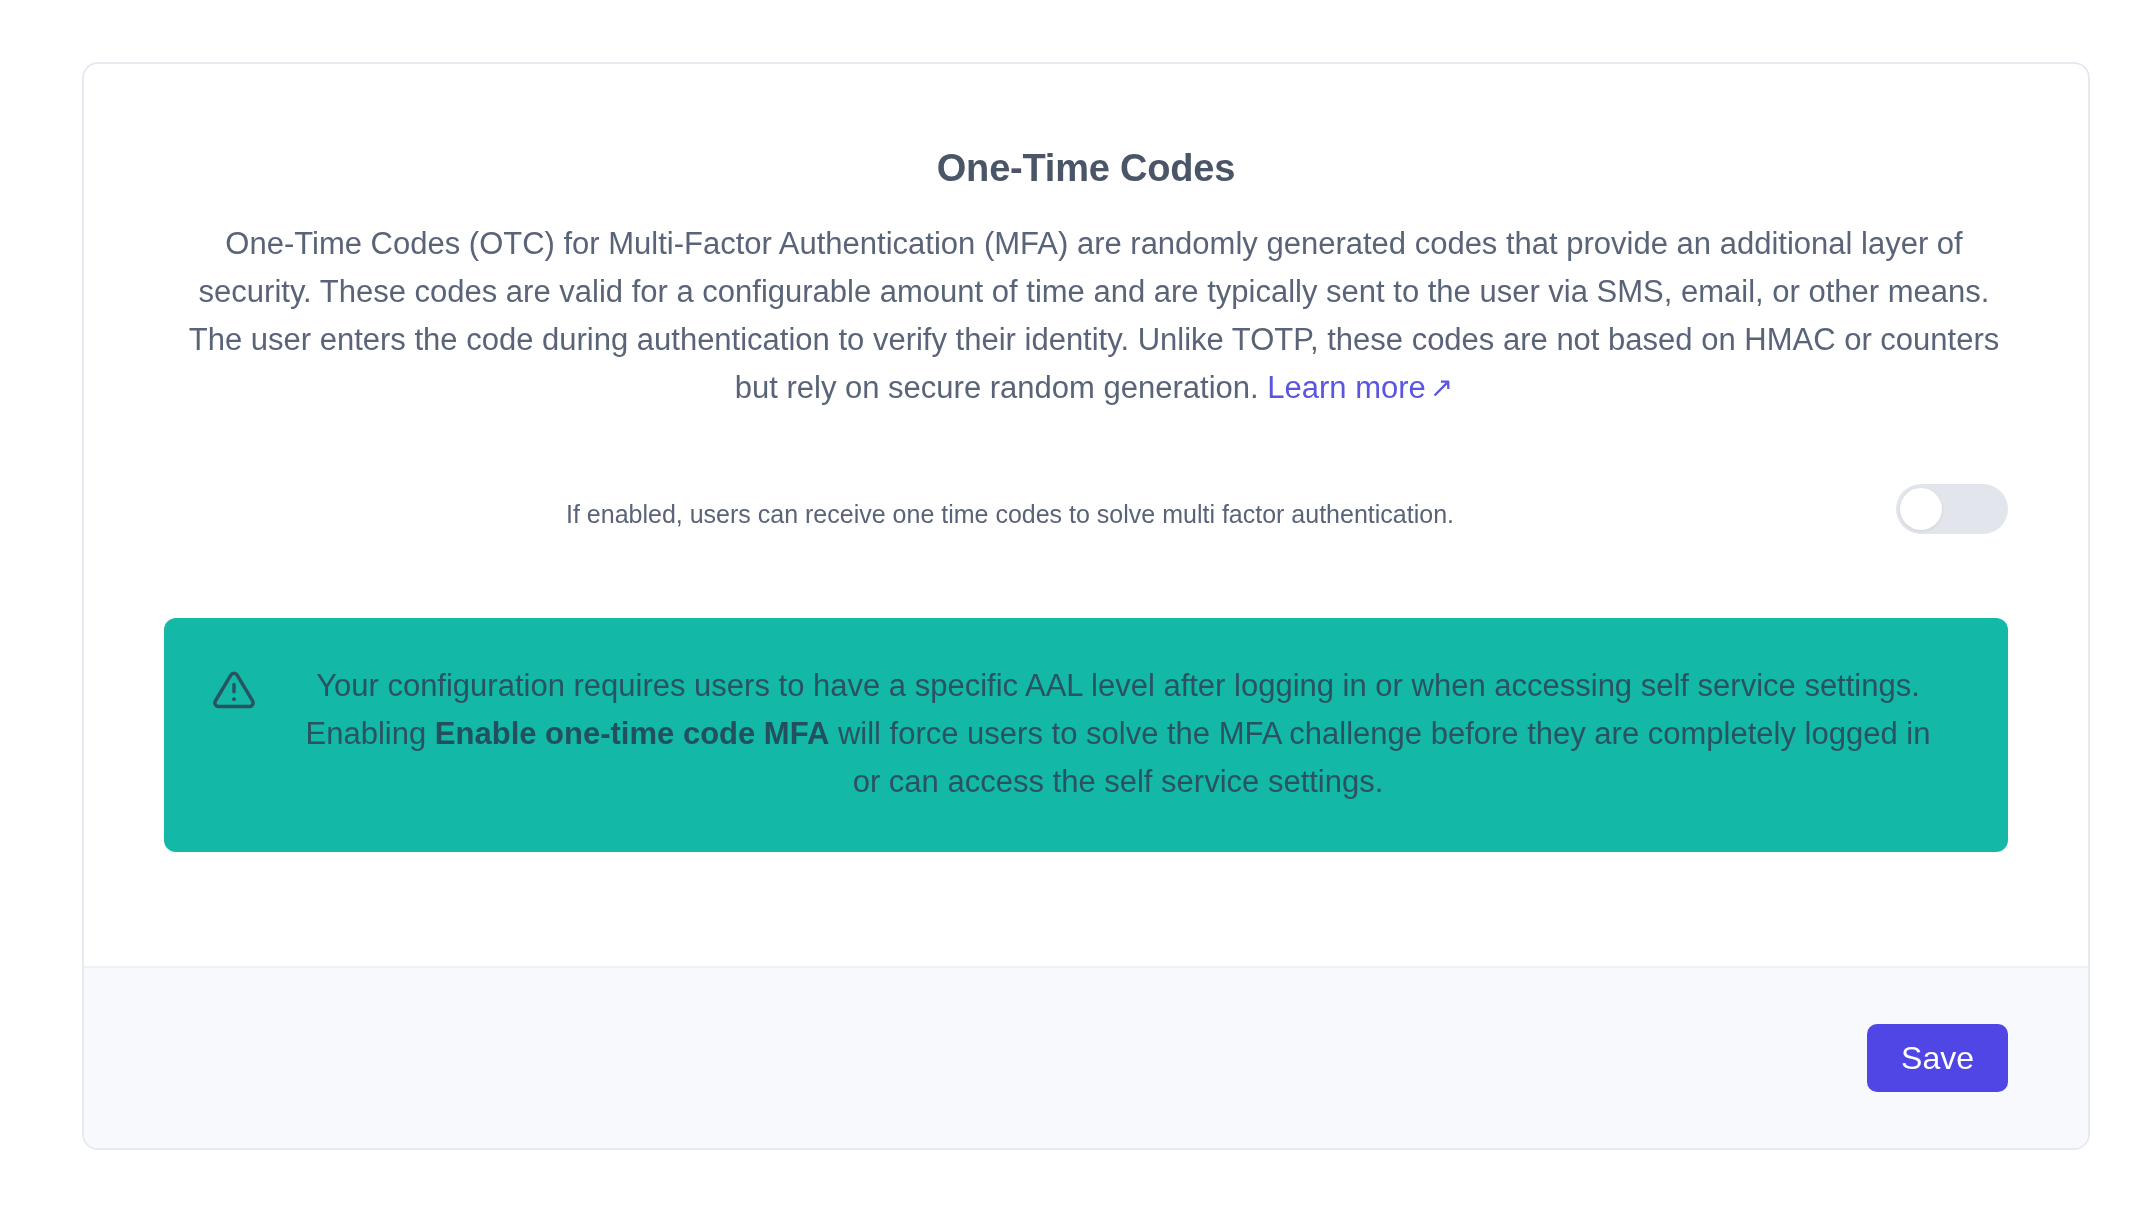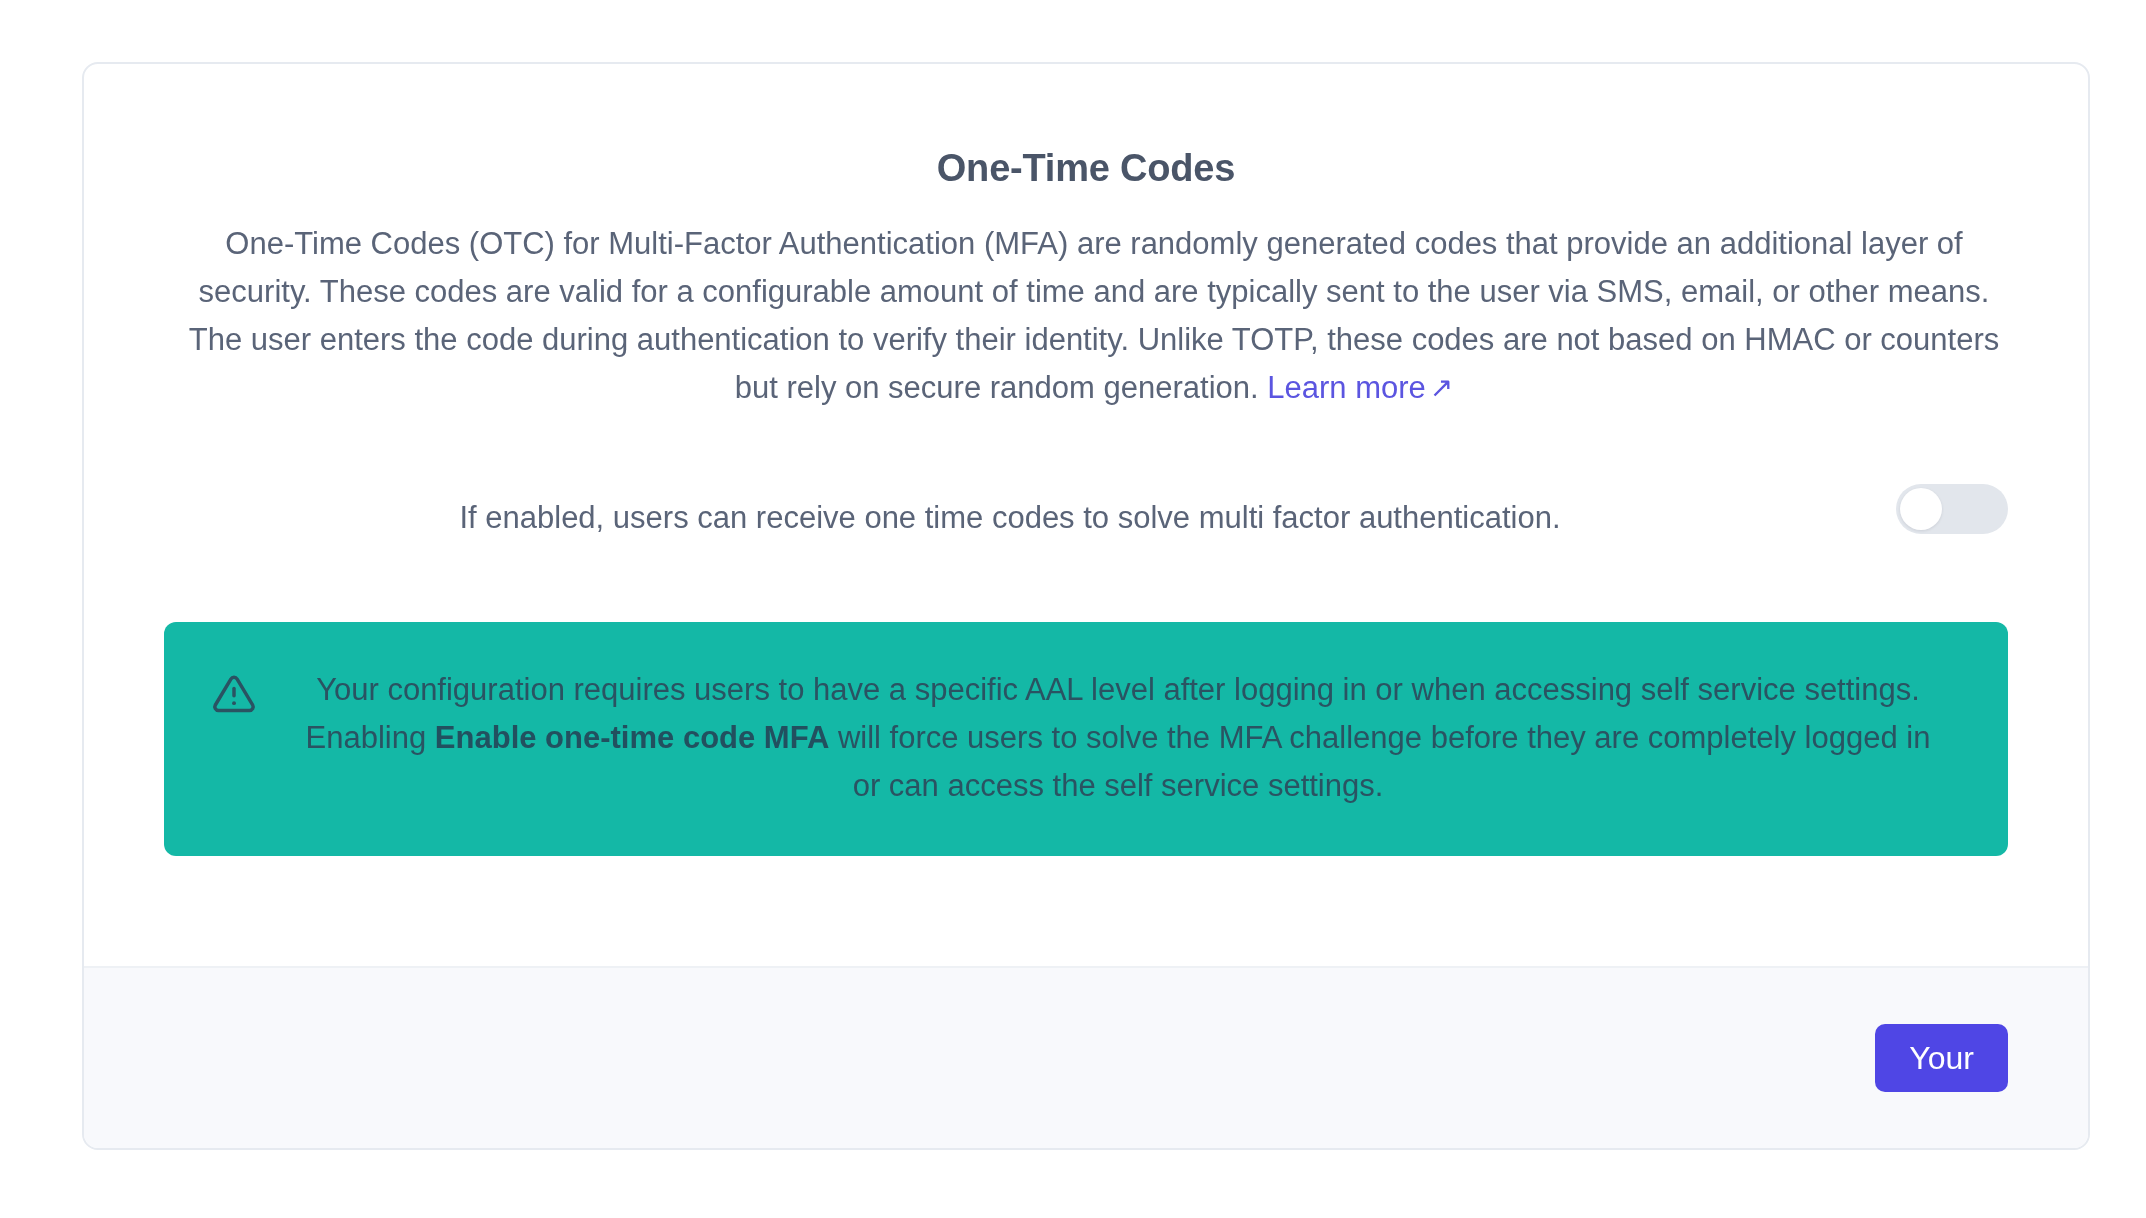--- a/index.html
+++ b/index.html
@@ -91,21 +91,21 @@
   .toggle-label {
     margin: 0;
     font-size: 31px;
     font-weight: 700;
     color: #14181f;
     line-height: 1.25;
     letter-spacing: -0.1px;
   }
   .toggle-sub {
     margin: 20px 0 0 0;
-    font-size: 31px;
+    font-size: 25px;
     color: #5a6478;
     line-height: 1.3;
   }
 
   .switch {
     flex: 0 0 auto;
     position: relative;
     width: 112px;
     height: 50px;
     border-radius: 25px;
@@ -211,18 +211,18 @@
           </svg>
         </span>
         <div class="alert-text">
           <span>Your configuration requires users to have a specific AAL level after logging in or when accessing self service settings. Enabling </span><b>Enable one-time code MFA</b><span> will force users to solve the MFA challenge before they are completely logged in or can access the self service settings.</span>
         </div>
       </div>
 
     </div>
 
     <div class="card-footer">
-      <button class="btn-save">Your</button>
+      <button class="btn-save">Save</button>
     </div>
 
   </section>
 
 </div>
 
 </body></html>

